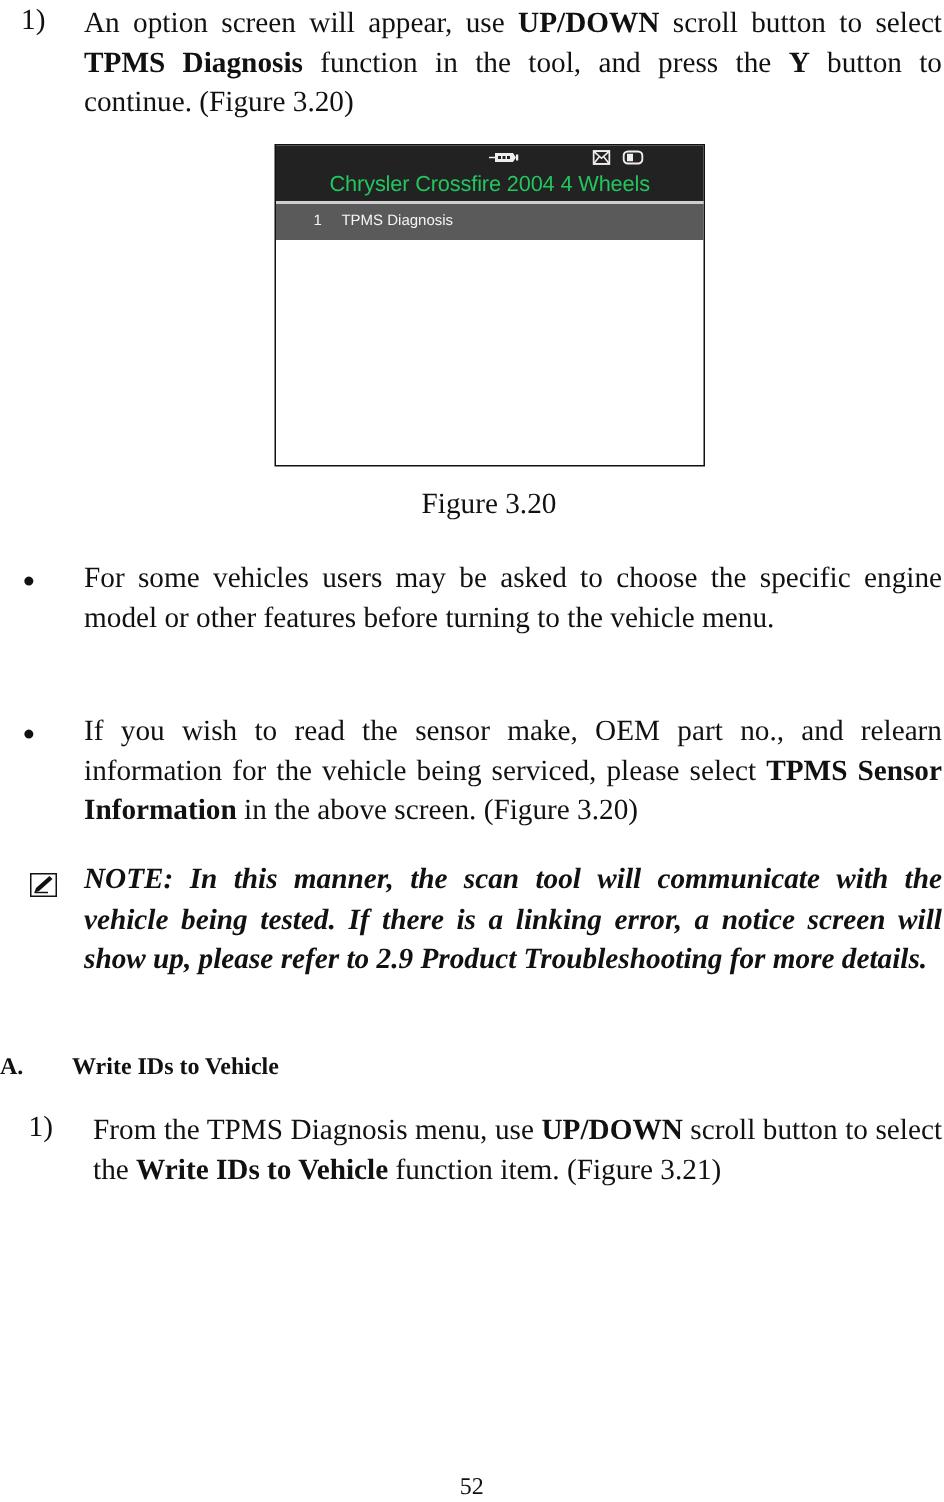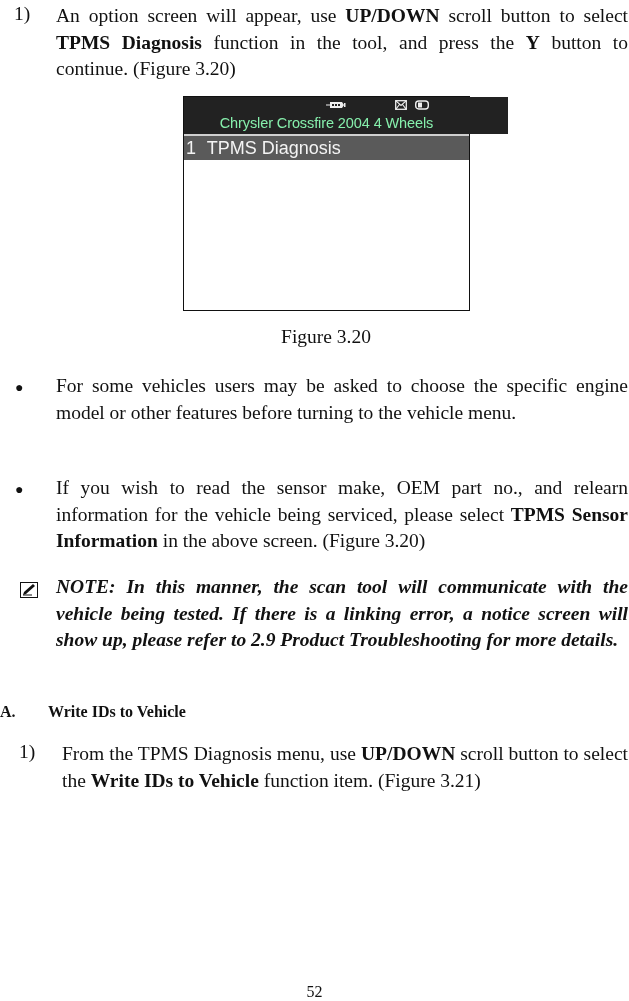--- a/index.html
+++ b/index.html
@@ -14,37 +14,37 @@
   }
   b { font-weight: bold; }
   .num { position: absolute; }
   
   .screen {
     position: absolute; left: 183px; top: 96px; width: 285px; height: 213px;
     border: 1px solid #111; background: #fff; box-sizing: content-box;
     font-family: "Liberation Sans", "DejaVu Sans", sans-serif;
   }
   .scr-header {
-    position: absolute; left: 0; top: 0; width: 324px; height: 37px;
-    background: #222222; color: #86efac;
+    position: absolute; left: 0; top: 0; width: 285px; height: 37px;
+    background: #222222; color: #22c55e;
   }
   .scr-title {
     position: absolute; left: 0; width: 285px; top: 18px; text-align: center;
     font-size: 14.5px; letter-spacing: -0.1px;
   }
   .scr-icons { position: absolute; top: 3px; left: 0; width: 285px; height: 12px; }
   .icon-obd {
     position: absolute; left: 142px; top: 1px; width: 20px; height: 8px;
   }
   .icon-mail { position: absolute; left: 211px; top: 0; width: 12px; height: 10px; }
   .icon-battery { position: absolute; left: 231px; top: 0; width: 14px; height: 10px; }
   .scr-divider { position: absolute; left: 0; top: 37px; width: 285px; height: 2px; background: #cfcfcf; }
   .scr-row {
-    position: absolute; left: 0; width: 285px; height: 24px; font-size: 18px;
-    padding-left: 2px; box-sizing: border-box; line-height: 24px;
+    position: absolute; left: 0; width: 285px; height: 24px; font-size: 10px;
+    padding-left: 25px; box-sizing: border-box; line-height: 24px;
   }
   .scr-row.sel { top: 39px; background: #5a5a5a; color: #f4f4f4; }
   .scr-row.r2 { top: 64px; color: #111; border-bottom: 1px solid #555; height: 25px; }
   .scr-row .idx { display: inline-block; width: 16px; }
   .caption { position: absolute; left: 0; width: 652px; top: 326px; text-align: center; font-size: 19.5px; }
   .bullet { position: absolute; left: 15px; font-size: 14px; }
   .note-icon { position: absolute; left: 20px; top: 582px; width: 18px; height: 16px; }
   .heading { position: absolute; left: 0; top: 703px; font-size: 16px; font-weight: bold; }
   .heading .letter { display: inline-block; width: 48px; }
   .pagenum { position: absolute; left: 0; width: 629px; top: 983px; text-align: center; font-size: 16px; }

